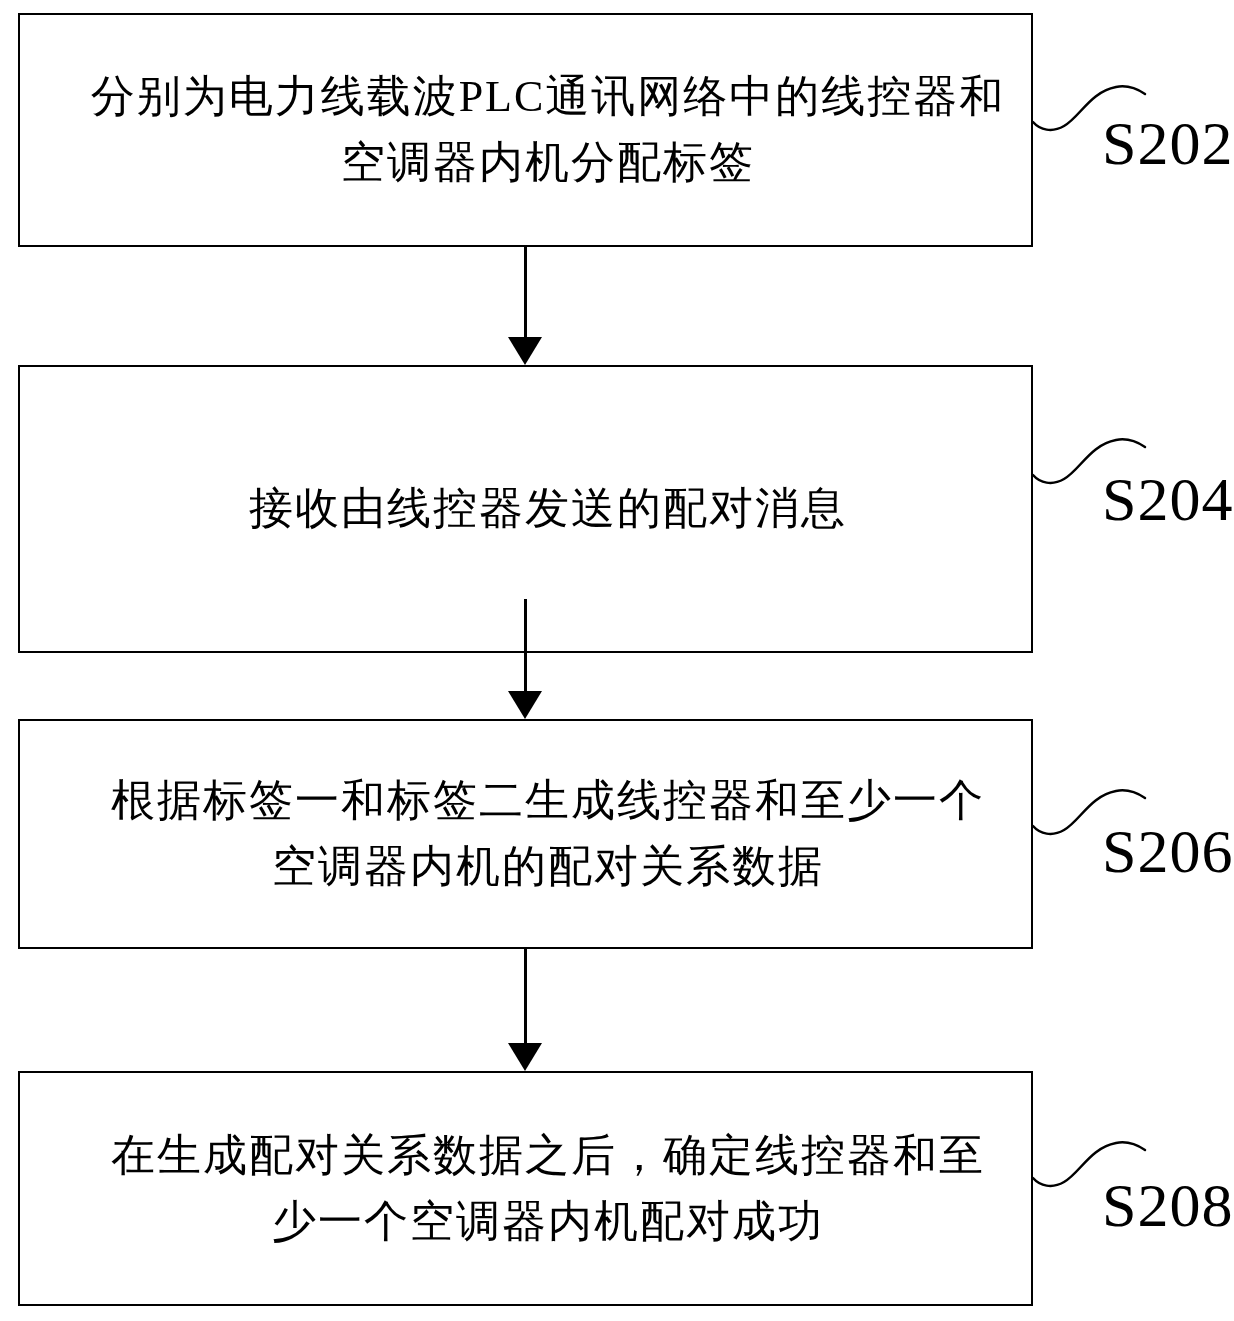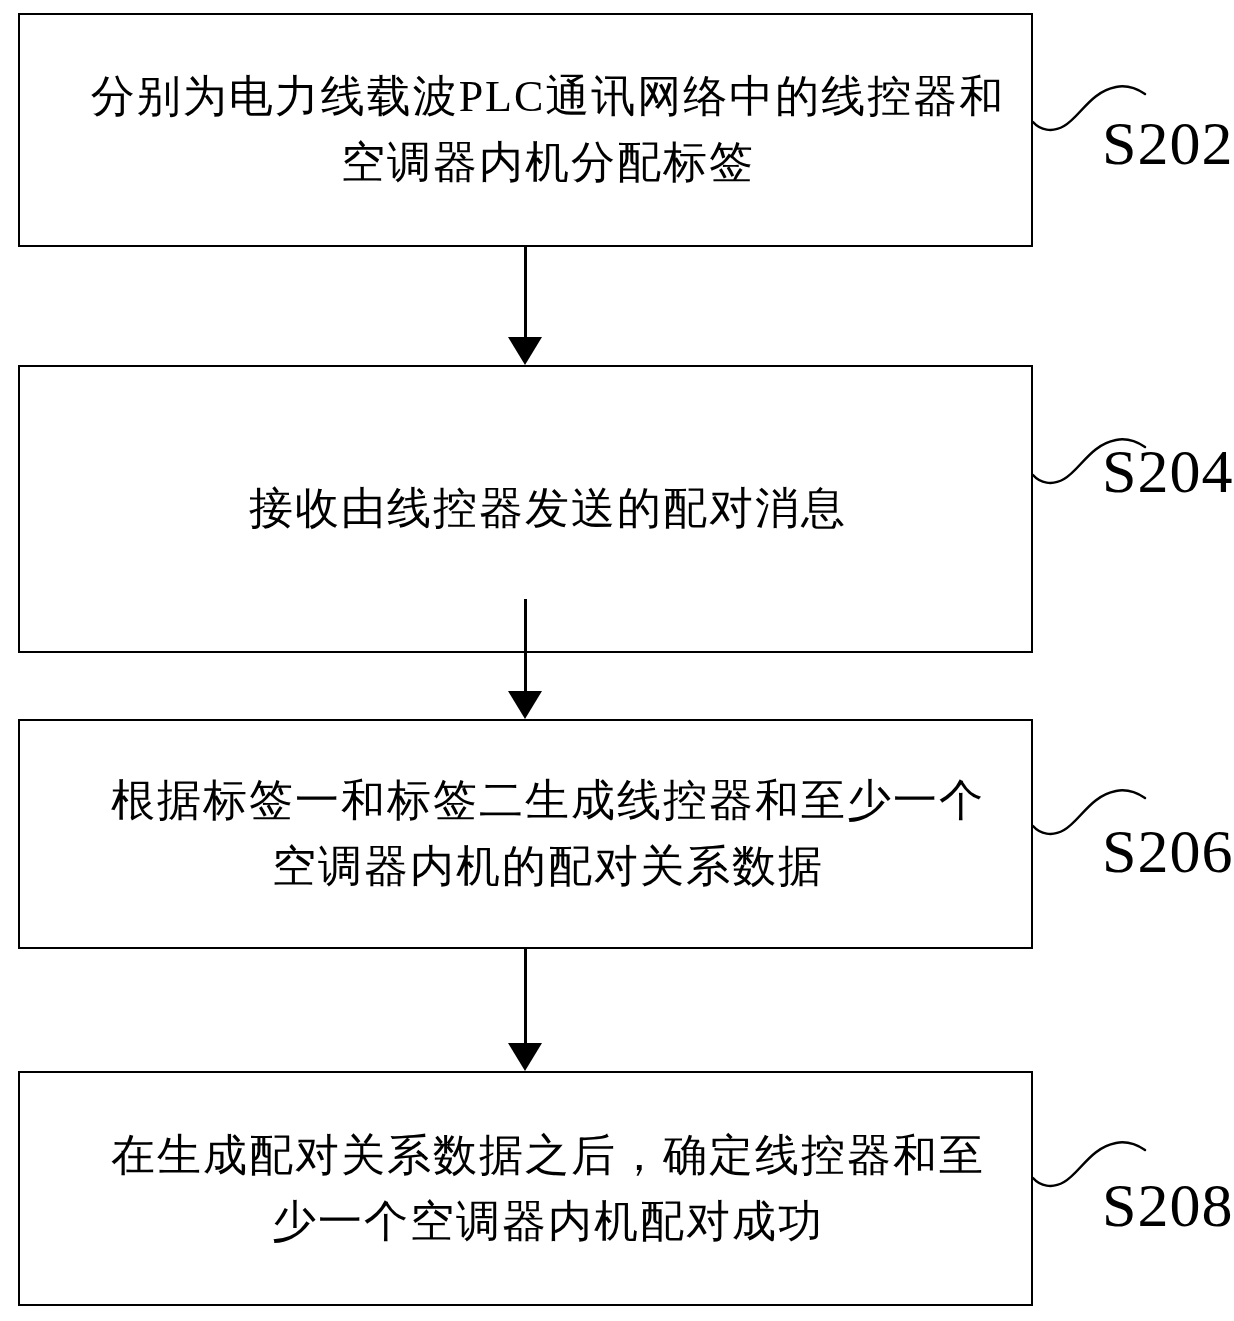--- a/index.html
+++ b/index.html
@@ -81,21 +81,21 @@
 
   .step-label {
     position: absolute;
     left: 1102px;
     font-size: 62px;
     line-height: 62px;
     letter-spacing: 1px;
     white-space: nowrap;
   }
   .lbl1 { top: 112px; }
-  .lbl2 { top: 440px; }
+  .lbl2 { top: 468px; }
   .lbl3 { top: 820px; }
   .lbl4 { top: 1174px; }
 </style>
 </head>
 <body>
 
 <div class="canvas">
 
   <div class="flow-box box1">
     <span class="box-line">分别为电力线载波PLC通讯网络中的线控器和</span>

